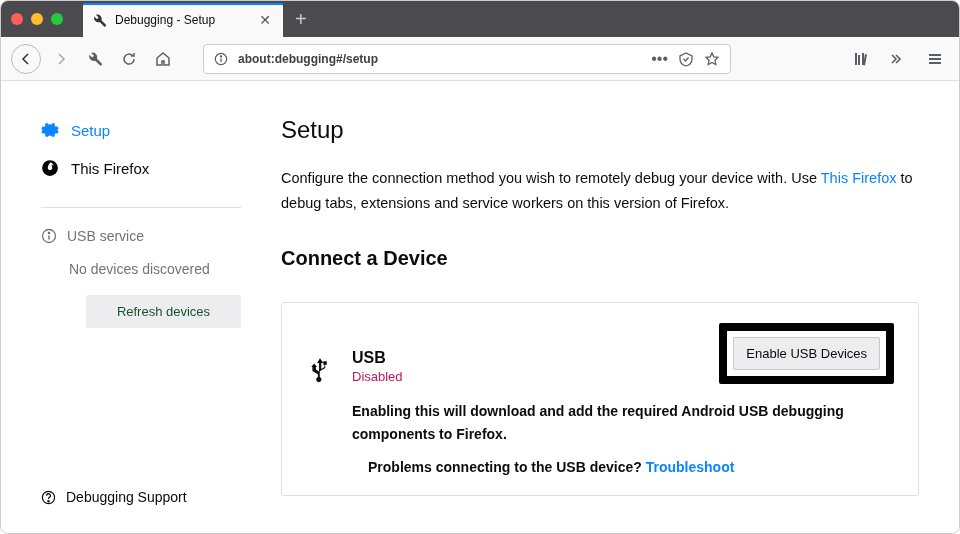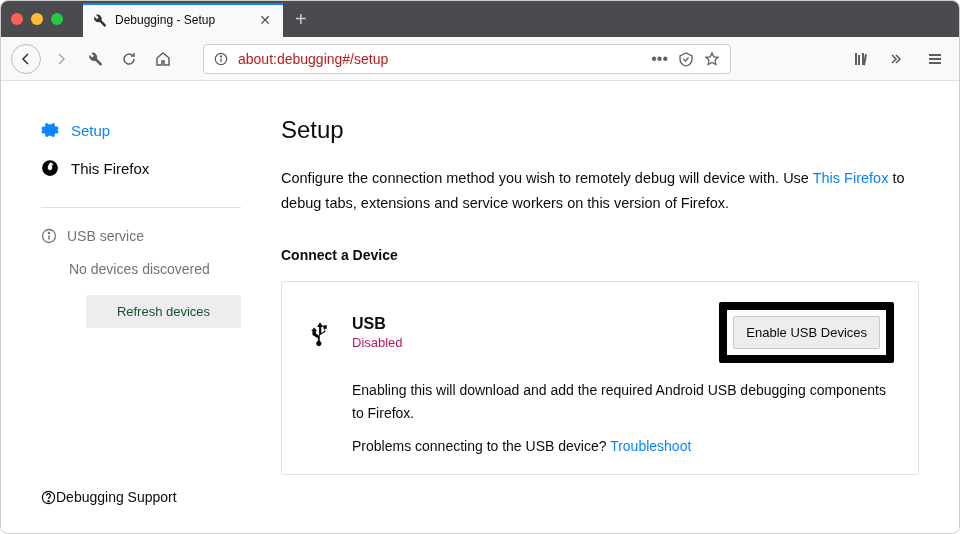--- a/index.html
+++ b/index.html
@@ -15,52 +15,52 @@
 .tab-close { font-size: 14px; color: #555; cursor: pointer; padding: 2px; }
 .newtab { color: #ccc; font-size: 20px; padding: 0 12px; cursor: pointer; }
 .tab::before { content: ""; position: absolute; top: 0; left: 0; right: 0; height: 2px; background: #0a84ff; }
 
 .navbar { height: 44px; background: #f9f9fa; display: flex; align-items: center; padding: 0 10px; gap: 6px; border-bottom: 1px solid #e0e0e2; }
 .navbtn { width: 28px; height: 28px; display: flex; align-items: center; justify-content: center; color: #5d5d66; cursor: pointer; border-radius: 4px; }
 .navbtn.back { border: 1px solid #bbb; border-radius: 50%; width: 30px; height: 30px; color: #333; }
 .navbtn.fwd { color: #aaa; }
 .urlbar { flex: 1; background: #fff; border: 1px solid #ccc; border-radius: 4px; height: 30px; display: flex; align-items: center; padding: 0 10px; gap: 10px; margin: 0 100px 0 20px; }
 .urlbar .info { color: #5d5d66; }
-.urlbar input { flex: 1; border: none; outline: none; font-size: 14px; color: #b91c1c; background: transparent; }
+.urlbar input { flex: 1; border: none; outline: none; font-size: 12px; color: #404040; background: transparent; font-weight: bold; }
 .urlbar-right { display: flex; gap: 10px; align-items: center; color: #5d5d66; }
 .navbar-right { display: flex; gap: 6px; align-items: center; color: #5d5d66; margin-left: 10px; }
 
 .content { flex: 1; display: flex; background: #fff; overflow: hidden; }
 .sidebar { width: 260px; padding: 30px 20px 20px 40px; display: flex; flex-direction: column; }
 .side-item { display: flex; align-items: center; gap: 12px; padding: 10px 0; font-size: 15px; cursor: pointer; color: #0c0c0d; }
 .side-item.active { color: #0a84ff; }
 .side-icon { width: 18px; height: 18px; display: flex; align-items: center; justify-content: center; }
 .sep { border: none; border-top: 1px solid #e0e0e2; margin: 20px 0 15px; }
 .usb-status { display: flex; align-items: center; gap: 10px; color: #737373; font-size: 14px; padding: 5px 0; }
 .no-devices { color: #737373; font-size: 14px; padding: 12px 0 18px 28px; }
 .refresh-btn { background: #ededf0; border: none; padding: 9px 18px; font-size: 13px; color: #14532d; cursor: pointer; border-radius: 2px; margin-left: 45px; }
 .sidebar-spacer { flex: 1; }
-.support-link { display: flex; align-items: center; font-size: 14px; color: #0c0c0d; cursor: pointer; padding: 8px 0; }
+.support-link { display: flex; align-items: center; gap: 10px; font-size: 14px; color: #0c0c0d; cursor: pointer; padding: 8px 0; }
 
 .main { flex: 1; padding: 35px 40px 20px 20px; overflow-y: auto; }
 .page-title { font-size: 24px; font-weight: 400; margin-bottom: 22px; color: #0c0c0d; }
 .intro { font-size: 14.5px; line-height: 1.7; color: #0c0c0d; margin-bottom: 32px; }
 .intro a { color: #0a84ff; text-decoration: none; }
-.section-title { font-size: 14px; font-weight: 700; margin-bottom: 18px; color: #0c0c0d; }
+.section-title { font-size: 20px; font-weight: 700; margin-bottom: 32px; color: #0c0c0d; }
 .card { border: 1px solid #e0e0e2; border-radius: 3px; padding: 20px 24px; background: #fff; }
-.card-head { display: flex; align-items: center; gap: 18px; }
+.card-head { display: flex; align-items: flex-end; gap: 18px; }
 .usb-icon { width: 28px; height: 28px; color: #0c0c0d; flex-shrink: 0; margin-top: 2px; }
 .card-head-txt { flex: 1; }
 .card-title { font-size: 16px; font-weight: 700; color: #0c0c0d; }
 .card-status { font-size: 13px; color: #be185d; margin-top: 2px; }
 .enable-btn { background: #ededf0; border: 1px solid #c8c8cc; padding: 8px 12px; font-size: 13px; color: #0c0c0d; cursor: pointer; border-radius: 2px; }
 .highlight { border: 8px solid #000000; padding: 6px; border-radius: 2px; }
-.card-body { margin-left: 46px; margin-top: 16px; }
+.card-body { margin-left: 46px; margin-top: 16px; font-weight: bold; }
 .card-desc { font-size: 14px; line-height: 1.6; color: #0c0c0d; margin-bottom: 14px; }
-.card-help { font-size: 14px; color: #0c0c0d; }
+.card-help { font-size: 14px; color: #0c0c0d; margin-left: 16px; }
 .card-help a { color: #0a84ff; text-decoration: none; }
 
 svg { display: block; }
 </style>
 </head>
 <body>
 
 <div class="window">
   <div class="tabbar">
     <div class="traffic">
@@ -190,21 +190,21 @@
               <circle cx="8" cy="12" r=".7" fill="currentColor"></circle>
             </svg>
         </span>
         <span>Debugging Support</span>
       </div>
     </div>
 
     <div class="main">
       <h1 class="page-title">Setup</h1>
       <p class="intro">
-        <span>Configure the connection method you wish to remotely debug will device with. Use </span><a href="#">This Firefox</a><span> to debug tabs, extensions and service workers on this version of Firefox.</span>
+        <span>Configure the connection method you wish to remotely debug your device with. Use </span><a href="#">This Firefox</a><span> to debug tabs, extensions and service workers on this version of Firefox.</span>
       </p>
       <h2 class="section-title">Connect a Device</h2>
       <div class="card">
         <div class="card-head">
           <span class="usb-icon">
             <svg viewBox="0 0 24 24" width="28" height="28" fill="currentColor">
                 <path d="M12 2l-2.5 4h1.7v7.2l-2.7-1.6V9.5h1L7 6.5 4.5 9.5h1v3.3l4.7 2.8V18a2.3 2.3 0 1 0 1.6 0v-5l4.7-2.8V7.5h1.3v-3h-3v3h1v2l-2.7 1.6V6h1.7z"></path>
               </svg>
           </span>
           <div class="card-head-txt">

